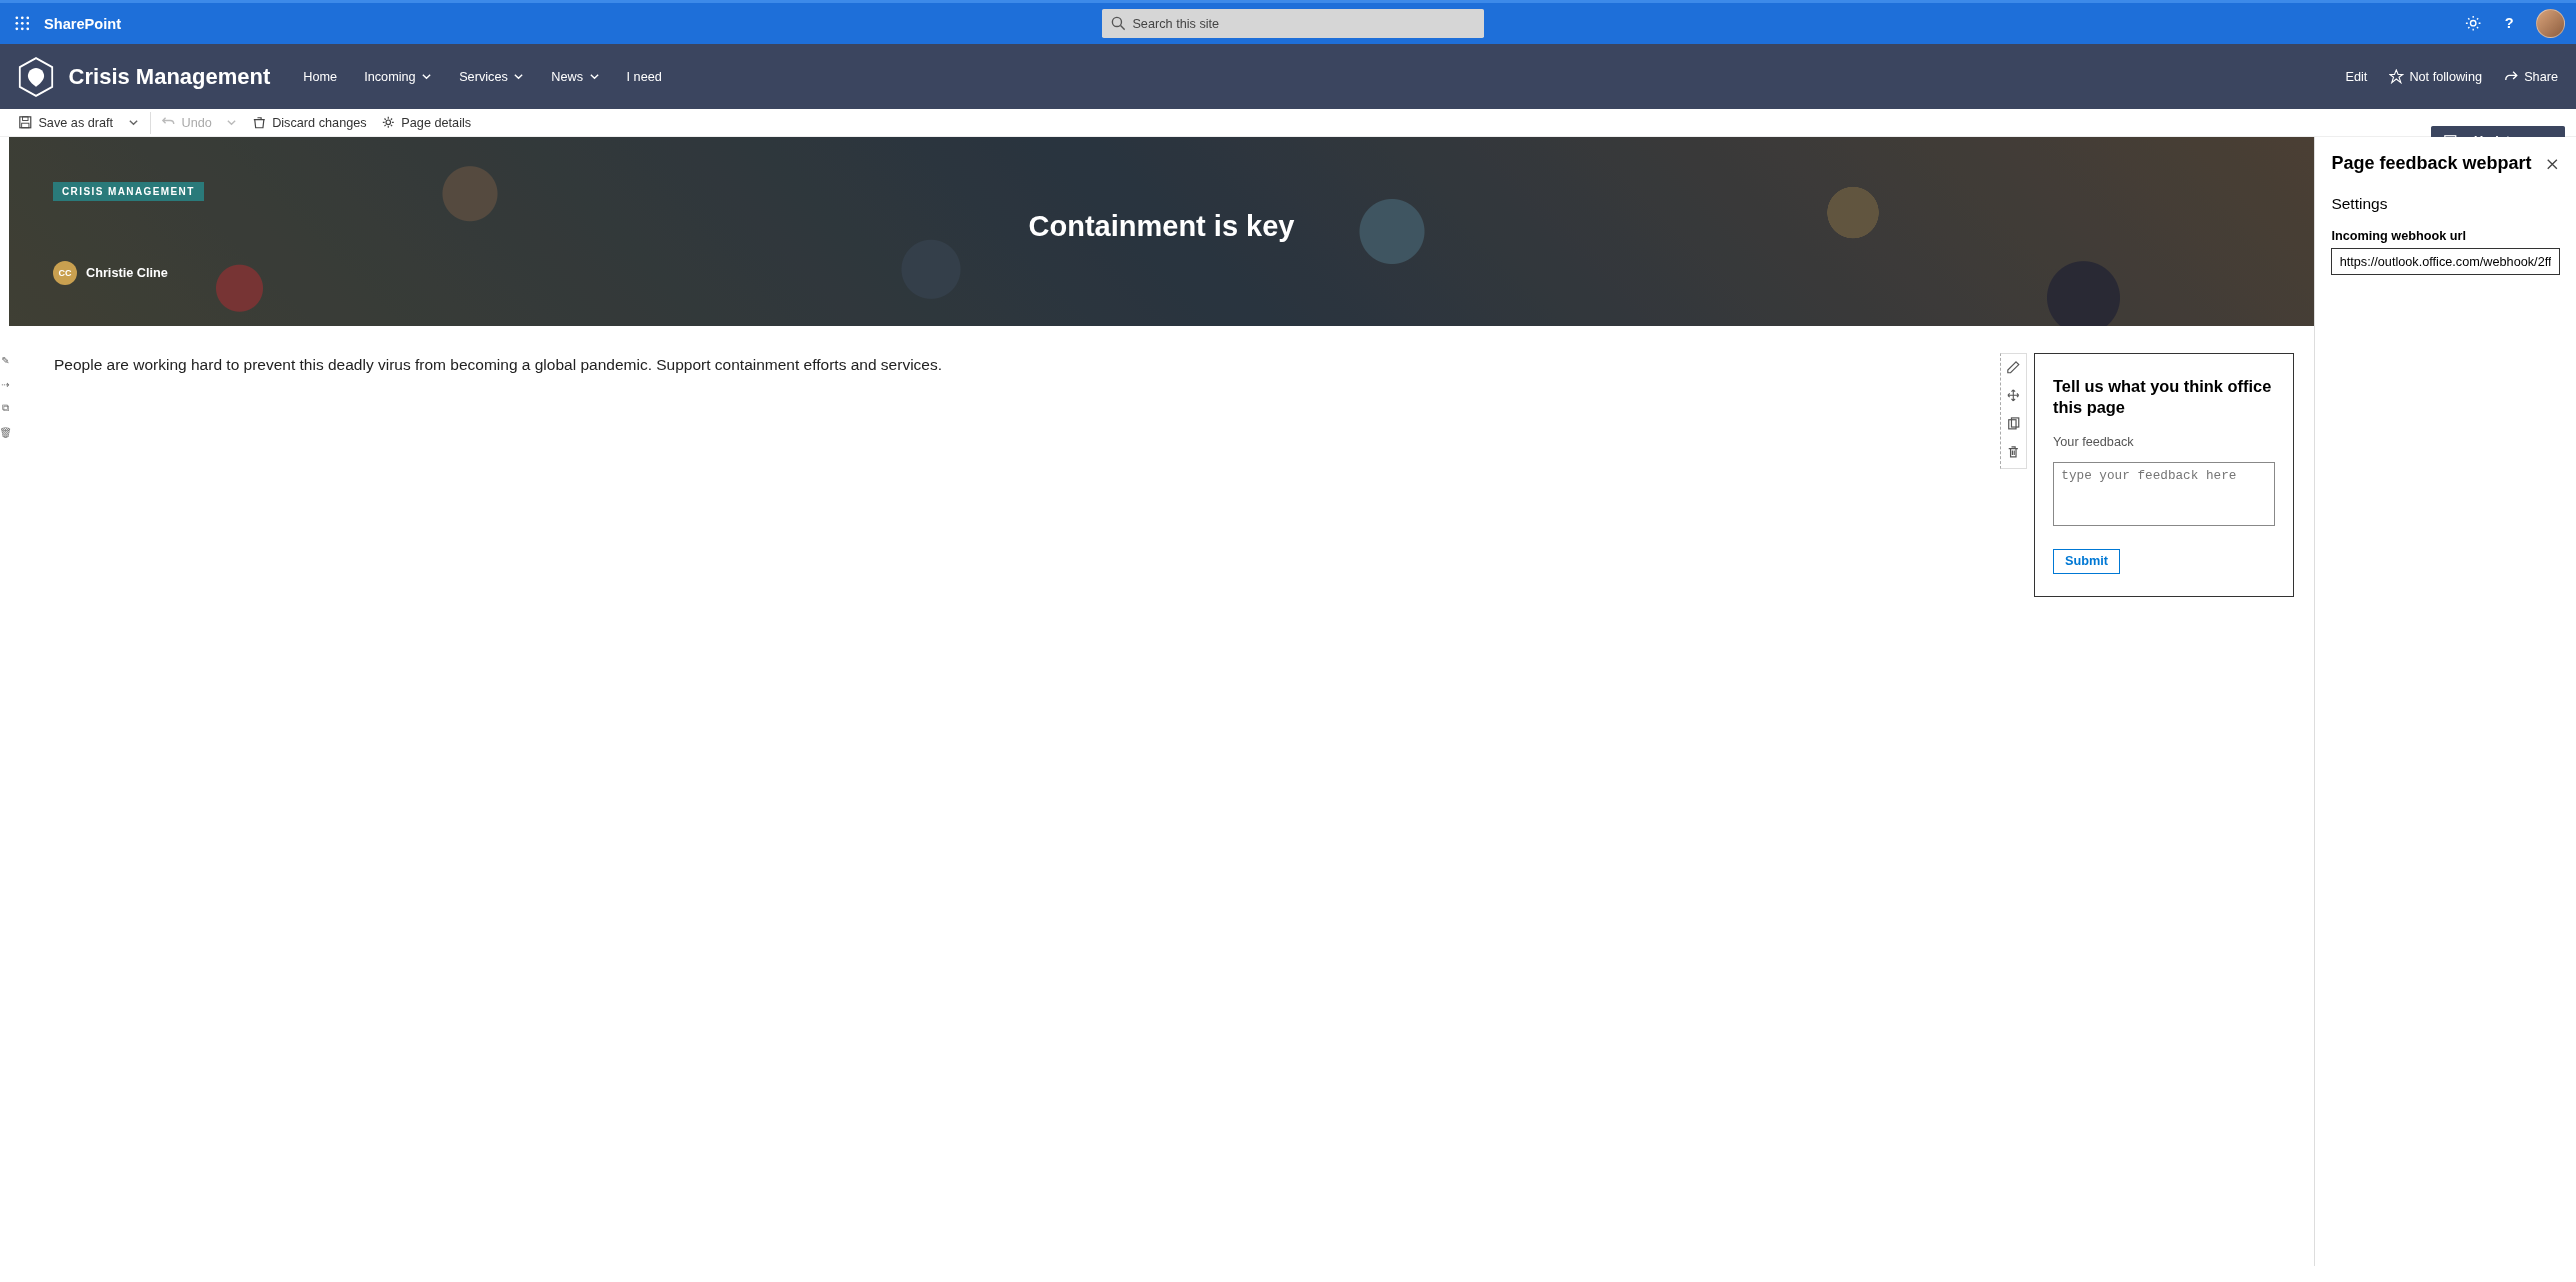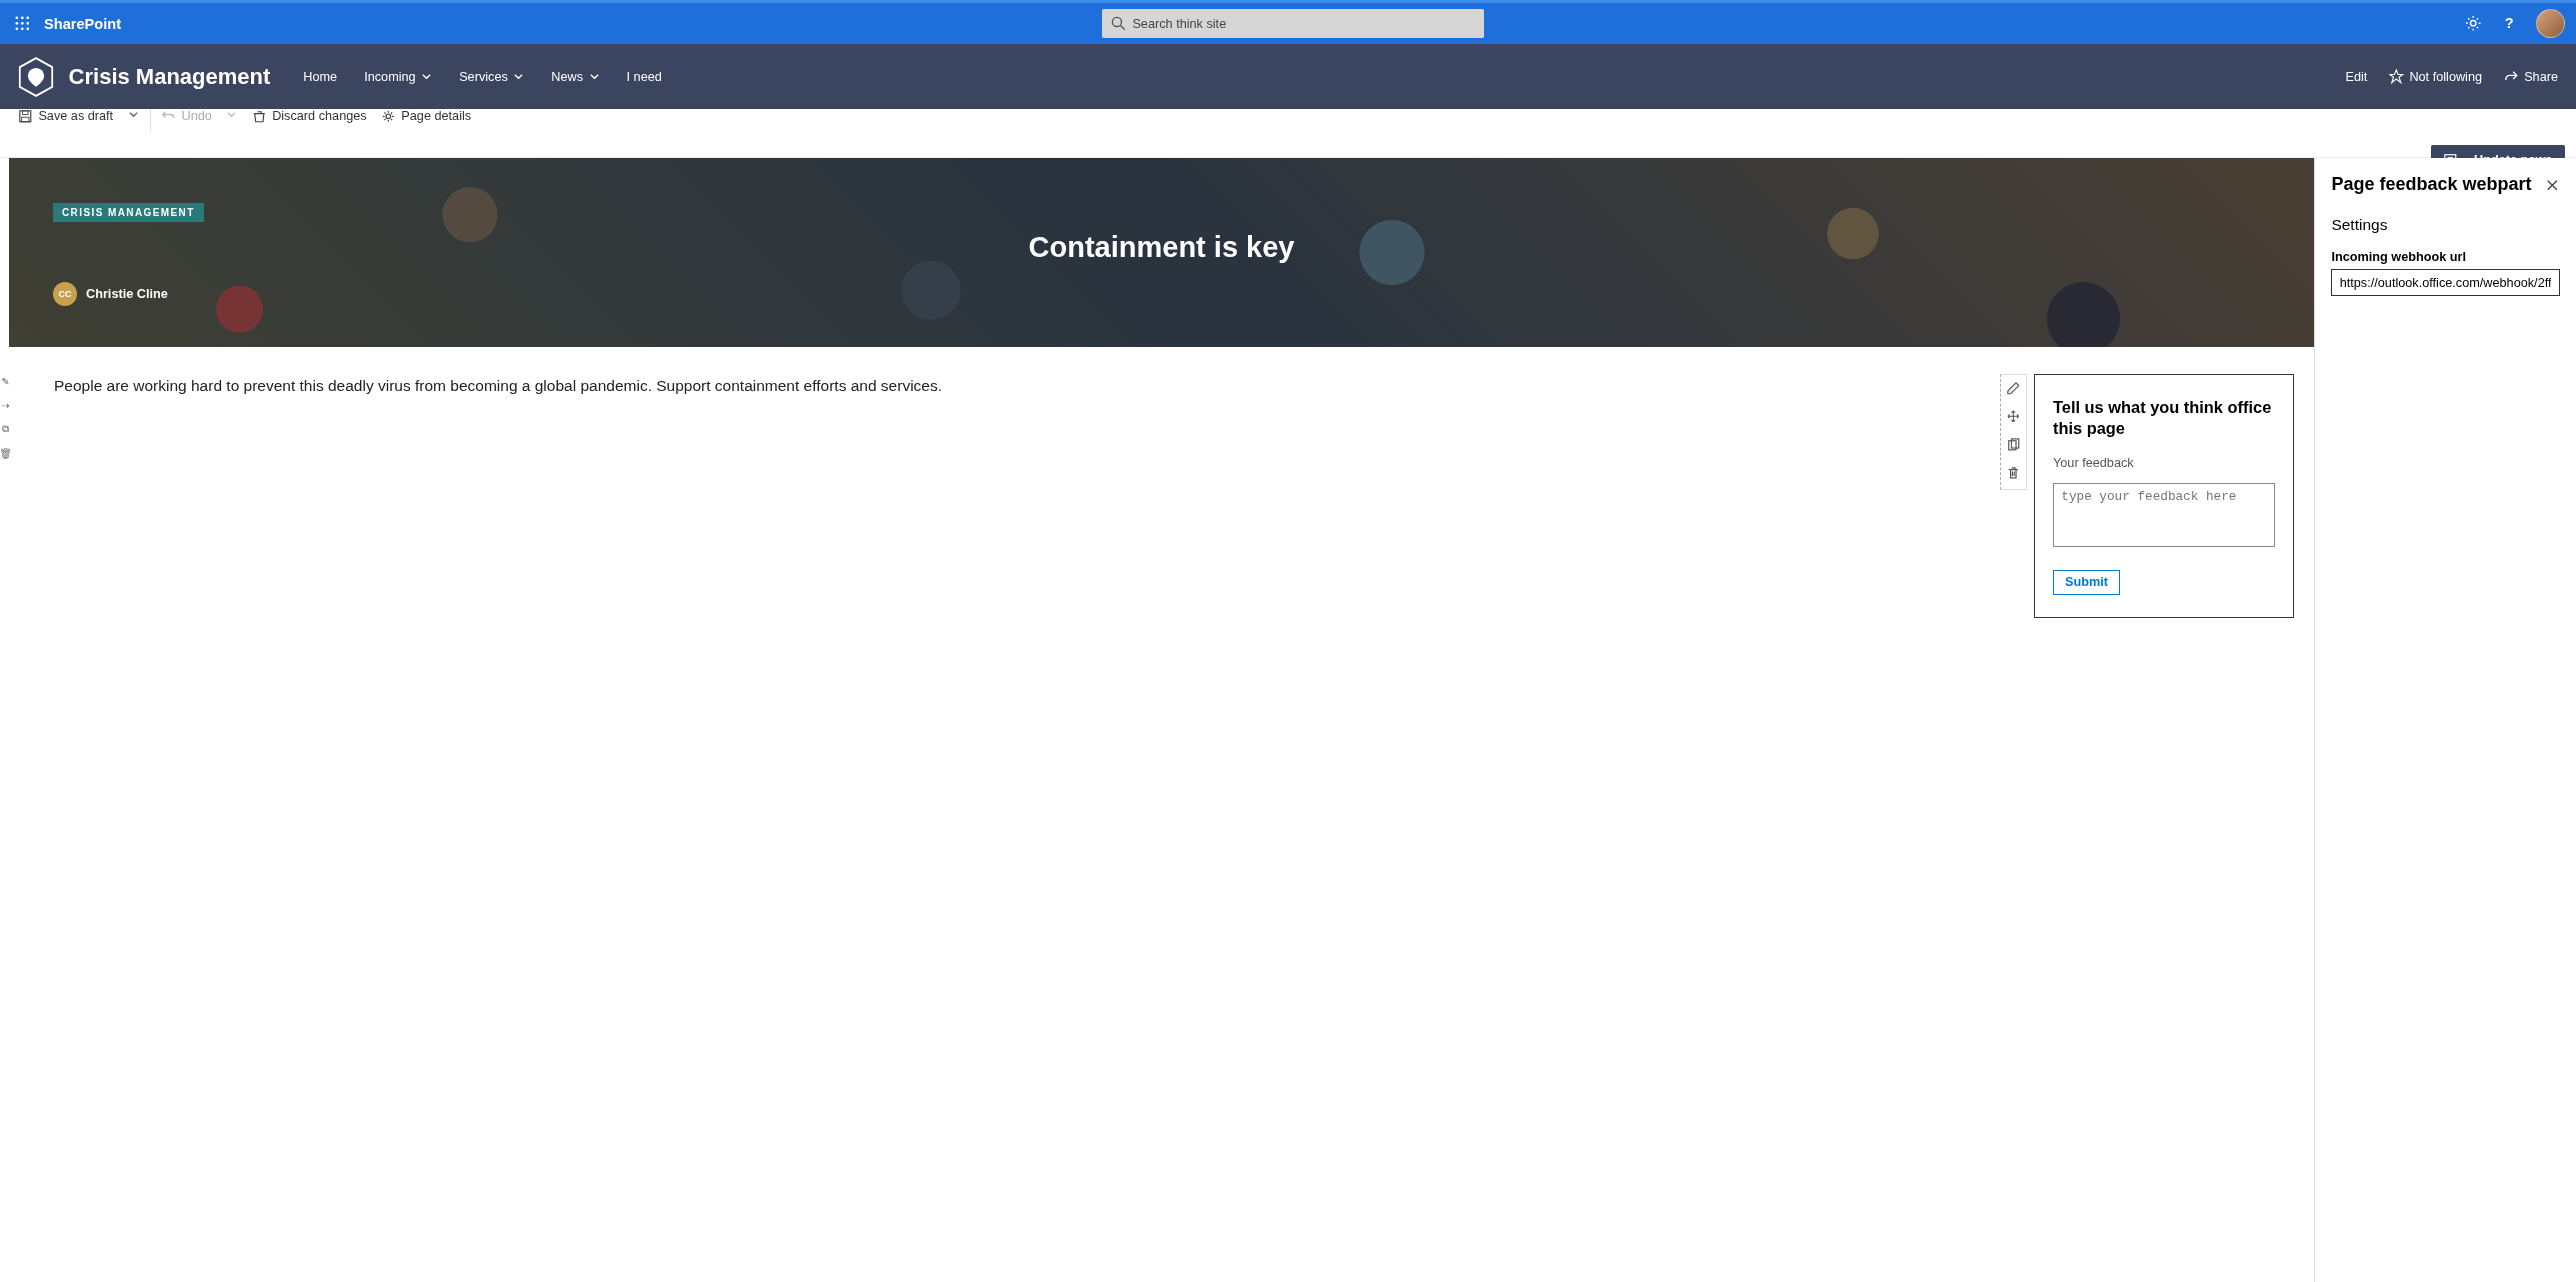--- a/index.html
+++ b/index.html
@@ -20,21 +20,21 @@
   
   .site-header { height: 65px; background: #3b455f; display: flex; align-items: center; padding: 0 18px; color: #fff; }
   .site-logo { width: 36px; height: 42px; margin-right: 14.6px; display: flex; align-items: center; justify-content: center; }
   .site-title { font-size: 22px; font-weight: 600; margin-right: 33px; }
   .site-nav { display: flex; align-items: center; gap: 27px; font-size: 12.7px; }
   .nav-item { display: flex; align-items: center; gap: 5.5px; cursor: pointer; }
   .site-actions { margin-left: auto; display: flex; align-items: center; gap: 22px; font-size: 12.7px; }
   .action-item { display: flex; align-items: center; gap: 5.5px; cursor: pointer; }
   
   
-  .command-bar { height: 49px; display: flex; align-items: flex-start; padding: 0 11px; border-bottom: 0.9px solid #eee; font-size: 12.7px; }
+  .command-bar { height: 28px; display: flex; align-items: center; padding: 0 11px; border-bottom: 0.9px solid #eee; font-size: 12.7px; }
   .cmd-item { display: flex; align-items: center; gap: 5.5px; padding: 0 7.3px; cursor: pointer; color: #333; }
   .cmd-item.disabled { color: #aaa; }
   .divider { width: 0.9px; height: 22px; background: #ddd; margin: 0 3.6px; }
   .cmd-spacer { flex: 1; }
   .update-btn { background: #3b455f; color: #fff; height: 29px; padding: 0 12.7px; display: flex; align-items: center; gap: 16px; border-radius: 1.8px; cursor: pointer; font-weight: 600; margin-top: 36px; }
   
   
   .body-wrap { display: flex; height: calc(100vh - 153px); }
   .canvas { flex: 1; overflow: auto; position: relative; padding-left: 9px; }
   .left-rail { position: absolute; left: 0; top: 218px; width: 11px; display:flex; flex-direction:column; gap:12.7px; align-items:center; }
@@ -101,21 +101,21 @@
         </g>
       </svg>
   </div>
   <div class="brand">SharePoint</div>
   <div class="search-wrap">
     <div class="search-box">
       <svg width="14.6" height="14.6" viewBox="0 0 16 16">
           <circle cx="6.5" cy="6.5" r="5" fill="none" stroke="#555" stroke-width="1.5"></circle>
           <line x1="10.5" y1="10.5" x2="15" y2="15" stroke="#555" stroke-width="1.5"></line>
         </svg>
-      <span class="search-placeholder">Search think site</span>
+      <span class="search-placeholder">Search this site</span>
     </div>
   </div>
   <div class="suite-right">
     <div class="suite-icon">
       <svg width="16.4" height="16.4" viewBox="0 0 18 18">
           <circle cx="9" cy="9" r="3" fill="none" stroke="#fff" stroke-width="1.5"></circle>
           <path d="M9 1v2M9 15v2M1 9h2M15 9h2M3.5 3.5l1.4 1.4M13.1 13.1l1.4 1.4M3.5 14.5l1.4-1.4M13.1 4.9l1.4-1.4" stroke="#fff" stroke-width="1.5"></path>
         </svg>
     </div>
     <div class="suite-icon">

